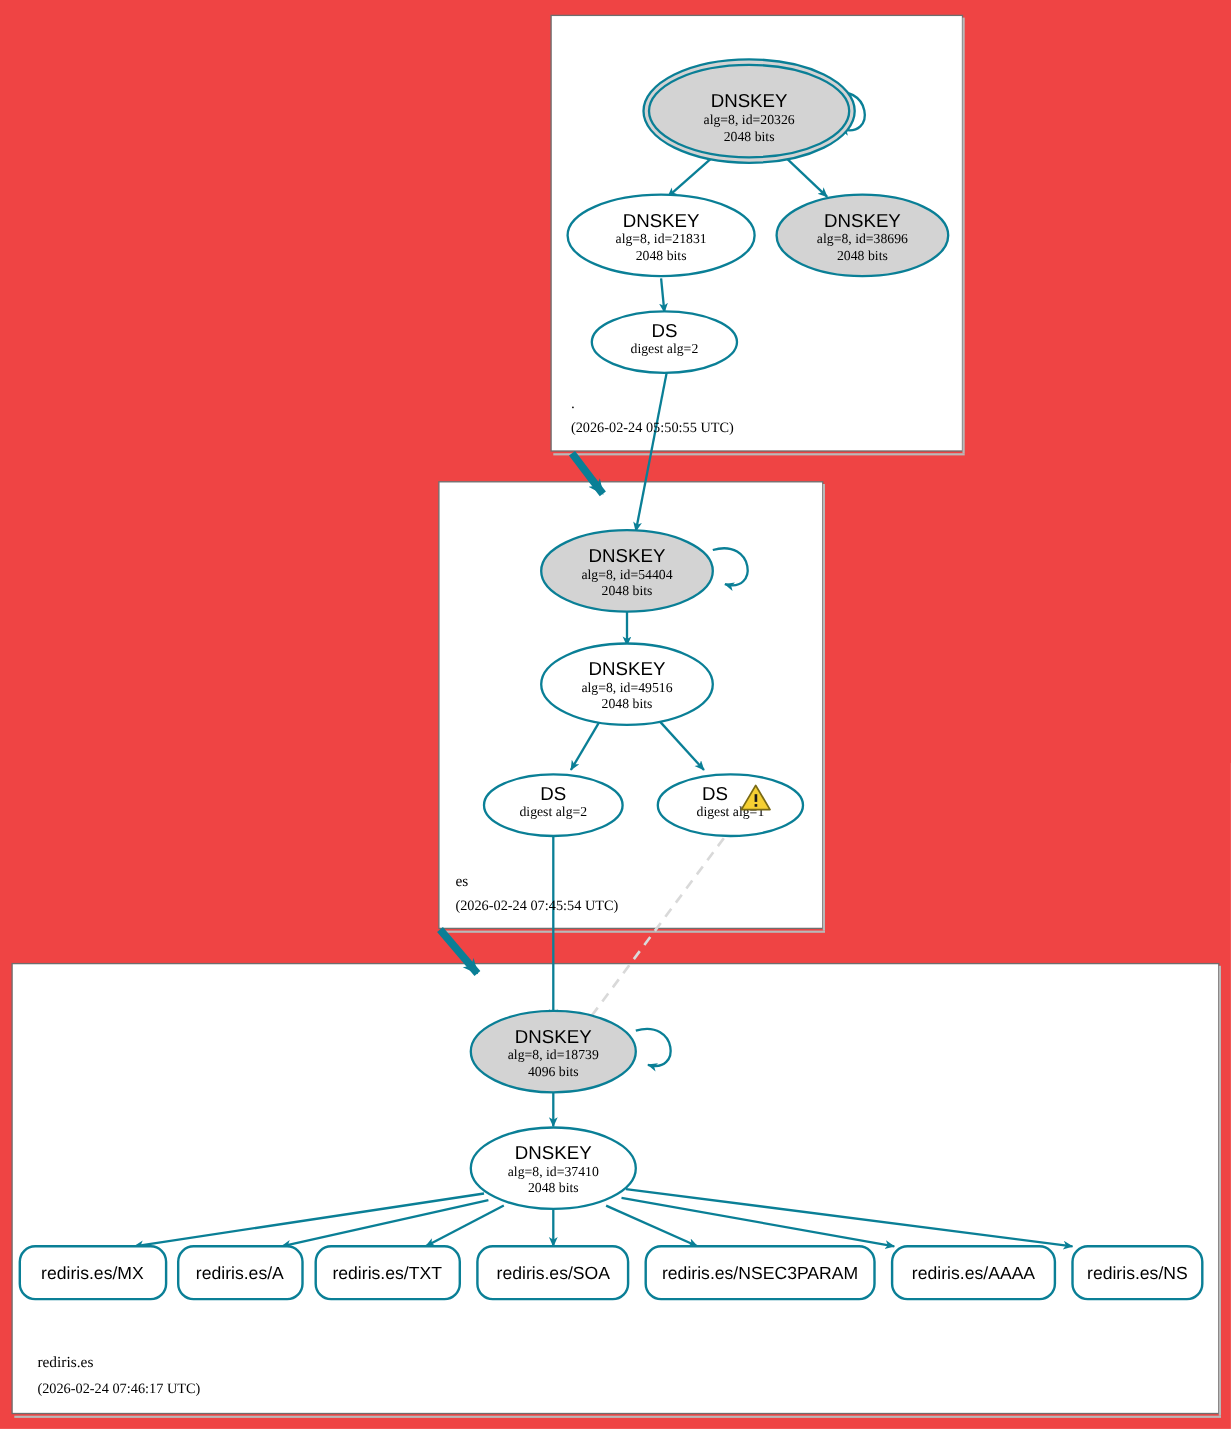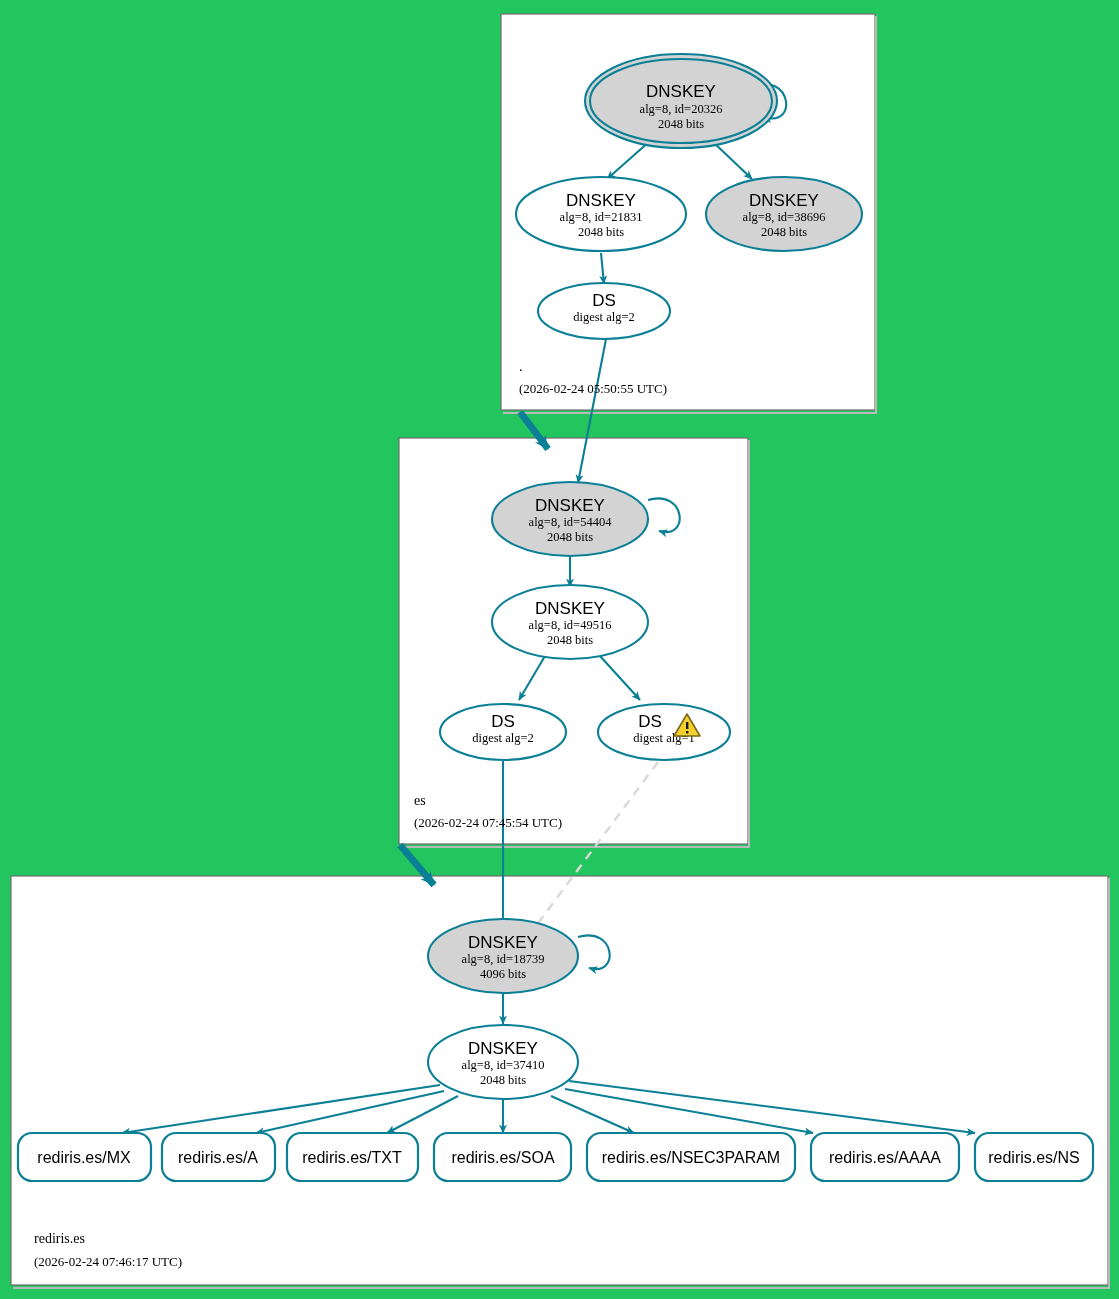--- a/index.html
+++ b/index.html
@@ -8,21 +8,21 @@
     background: #ffffff;
   }
   body {
     font-family: "Liberation Sans", sans-serif;
   }
   #stage {
     position: relative;
     width: 1119px;
     height: 1299px;
     overflow: hidden;
-    background: #22c55e;
+    background: #ef4444;
   }
   svg.layer {
     position: absolute;
     left: 0;
     top: 0;
     width: 1119px;
     height: 1299px;
   }
   .node-title {
     font-family: "Liberation Sans", sans-serif;

